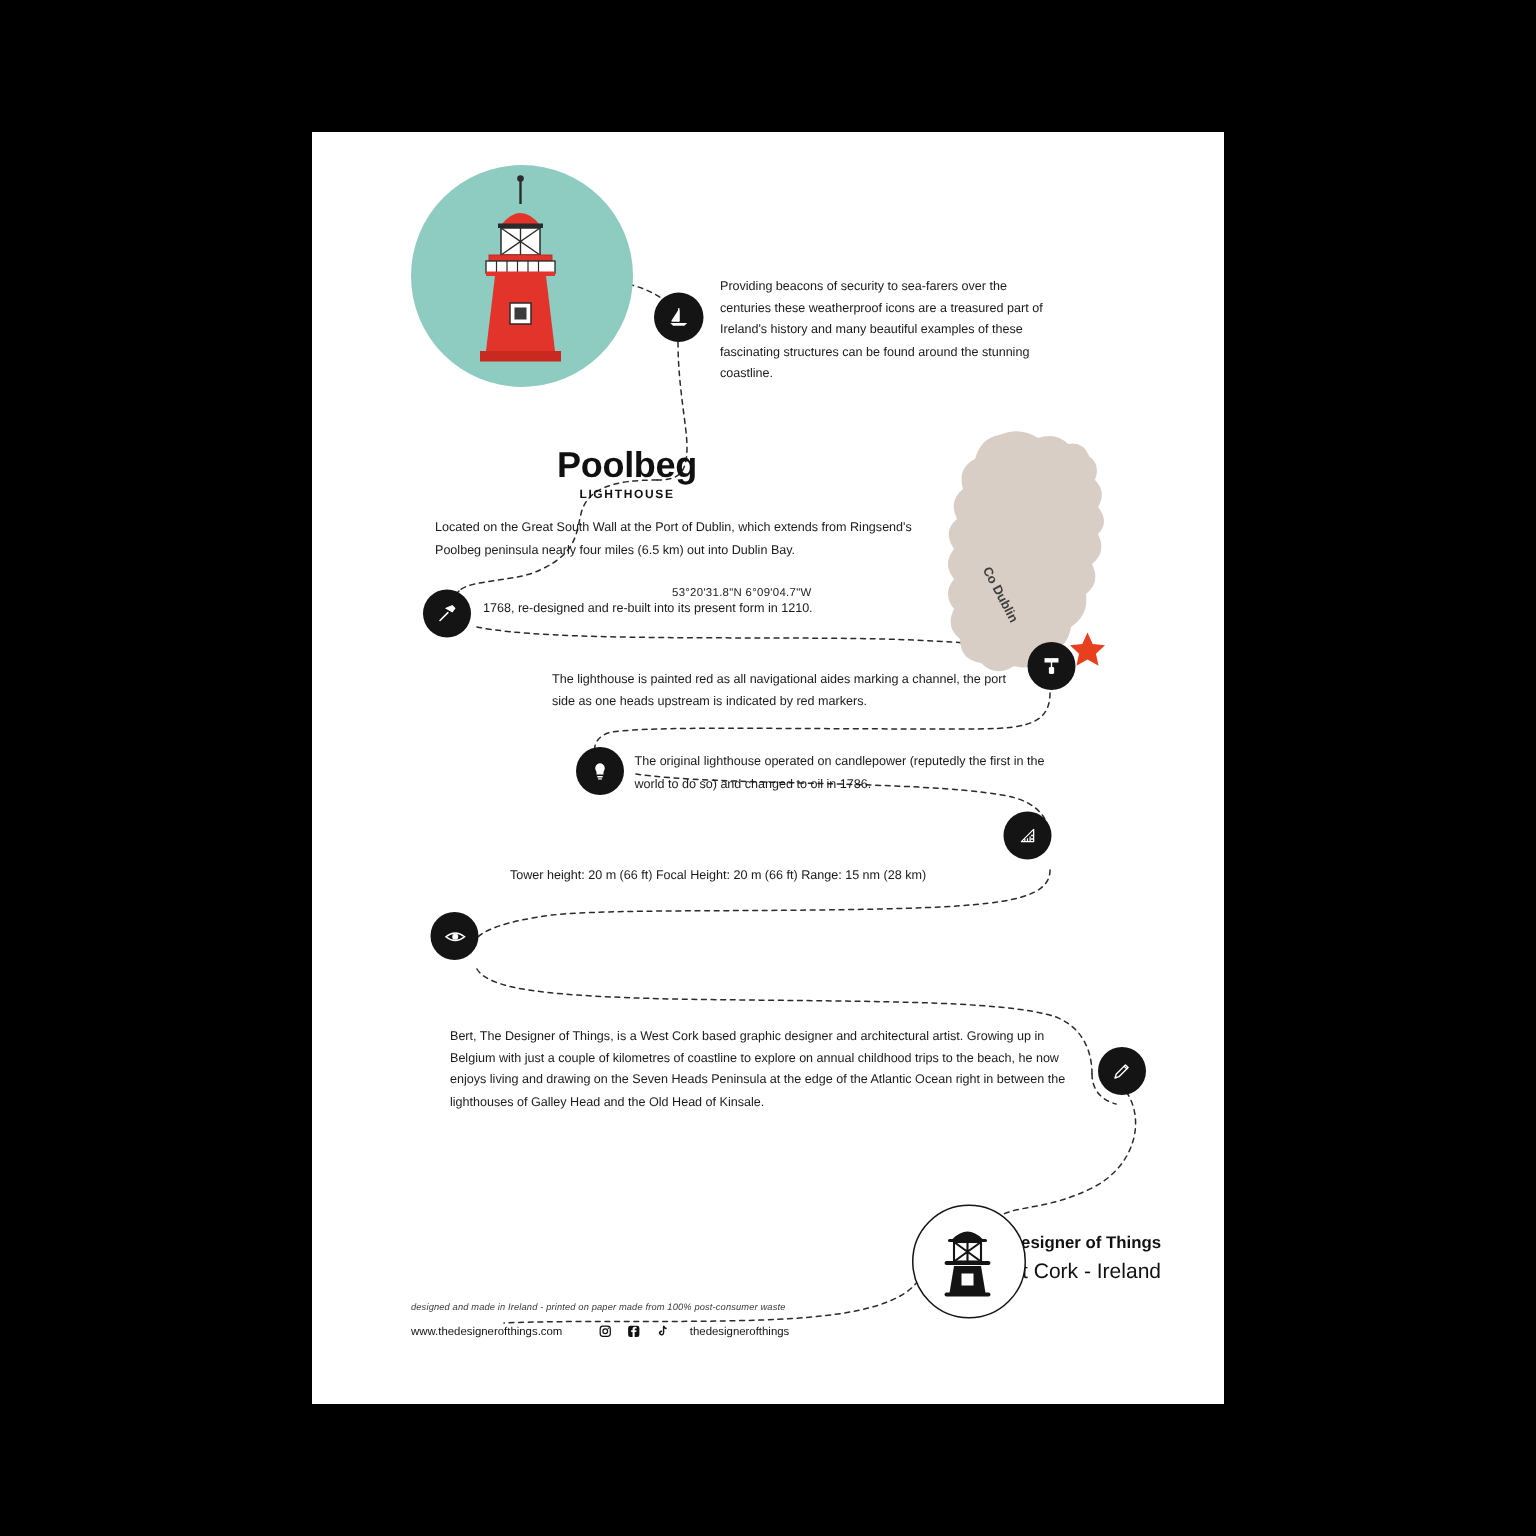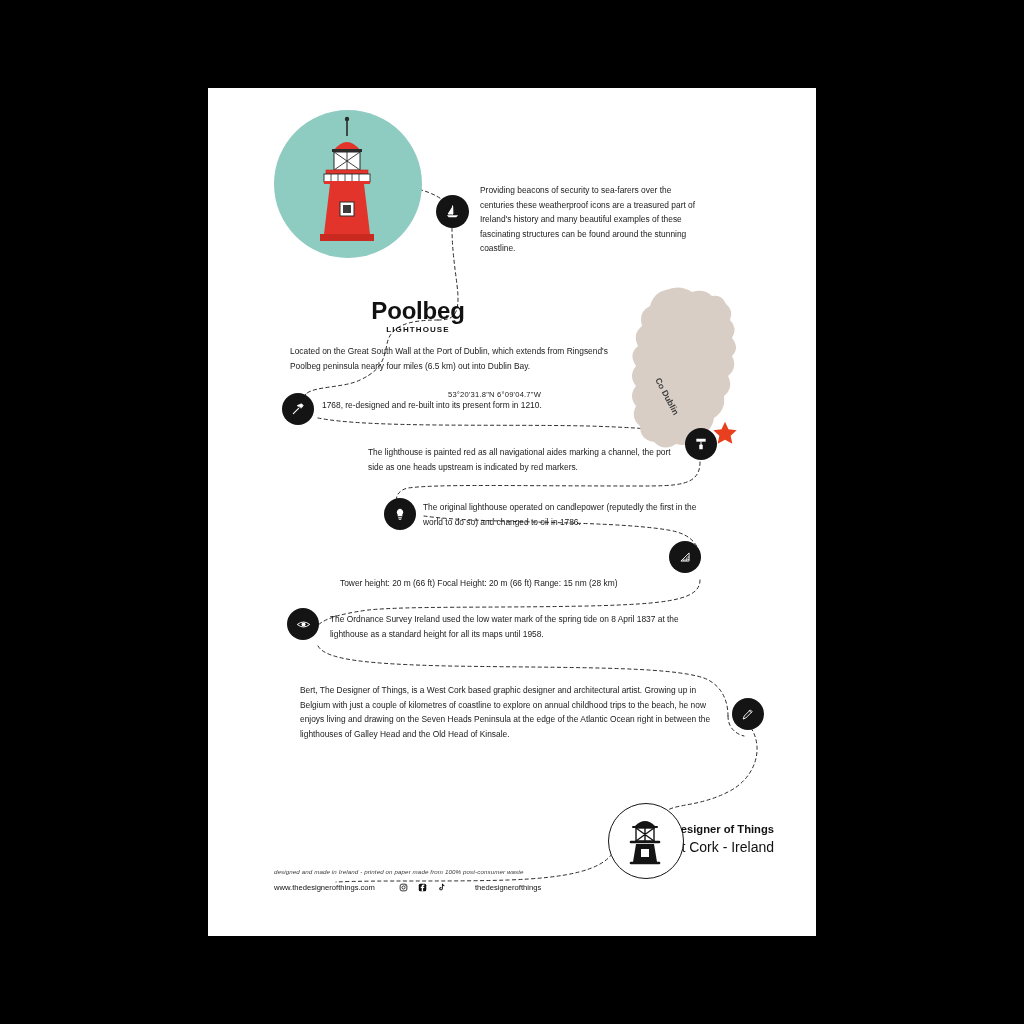--- a/index.html
+++ b/index.html
@@ -181,21 +181,21 @@
   }
   #footer-row .url { margin-right: 14px; }
   .soc {
     width: 9px;
     height: 9px;
     display: inline-flex;
     align-items: center;
     justify-content: center;
     color: #111111;
   }
-  #footer-row .handle { margin-left: 19px; }
+  #footer-row .handle { margin-left: 4px; }
 </style>
 </head>
 <body>
 
 <div id="stage">
 
   <div id="poster">
 
     <svg id="pathlayer" viewBox="0 0 608 848">
       <g fill="none" stroke="#2a2a2a" stroke-width="1" stroke-dasharray="3.2,3.2" stroke-linecap="round">
@@ -326,21 +326,20 @@
       </svg>
     </div>
     <div class="abs body-text" style="left:132px; top:488px; width:320px;">Tower height: 20 m (66 ft)  Focal Height: 20 m (66 ft)  Range: 15 nm (28 km)</div>
 
     <div class="marker" style="left:79px; top:520px; width:32px; height:32px;">
       <svg width="15" height="15" viewBox="0 0 24 24" fill="none" stroke="#ffffff" stroke-width="1.5">
         <path d="M2 12 Q12 4 22 12 Q12 20 2 12 Z"></path>
         <circle cx="12" cy="12" r="3.2" fill="#ffffff" stroke="none"></circle>
       </svg>
     </div>
-    <div class="abs body-text" style="left:122px; top:524px; width:360px;">The Ordnance Survey Ireland used the low water mark of the spring tide on 8 April 1837 at the lighthouse as a standard height for all its maps until 1958.</div>
 
     <div class="marker" style="left:524px; top:610px; width:32px; height:32px;">
       <svg width="14" height="14" viewBox="0 0 24 24" fill="none" stroke="#ffffff" stroke-width="1.6" stroke-linecap="round" stroke-linejoin="round">
         <path d="M4 20 L5.5 15.5 L16 5 L19 8 L8.5 18.5 Z"></path>
         <path d="M14.5 6.5 L17.5 9.5"></path>
       </svg>
     </div>
     <div class="abs body-text center" style="left:92px; top:595px; width:422px;">Bert, The Designer of Things, is a West Cork based graphic designer and architectural artist. Growing up in Belgium with just a couple of kilometres of coastline to explore on annual childhood trips to the beach, he now enjoys living and drawing on the Seven Heads Peninsula at the edge of the Atlantic Ocean right in between the lighthouses of Galley Head and the Old Head of Kinsale.</div>
 
     <div class="abs" id="brand">

